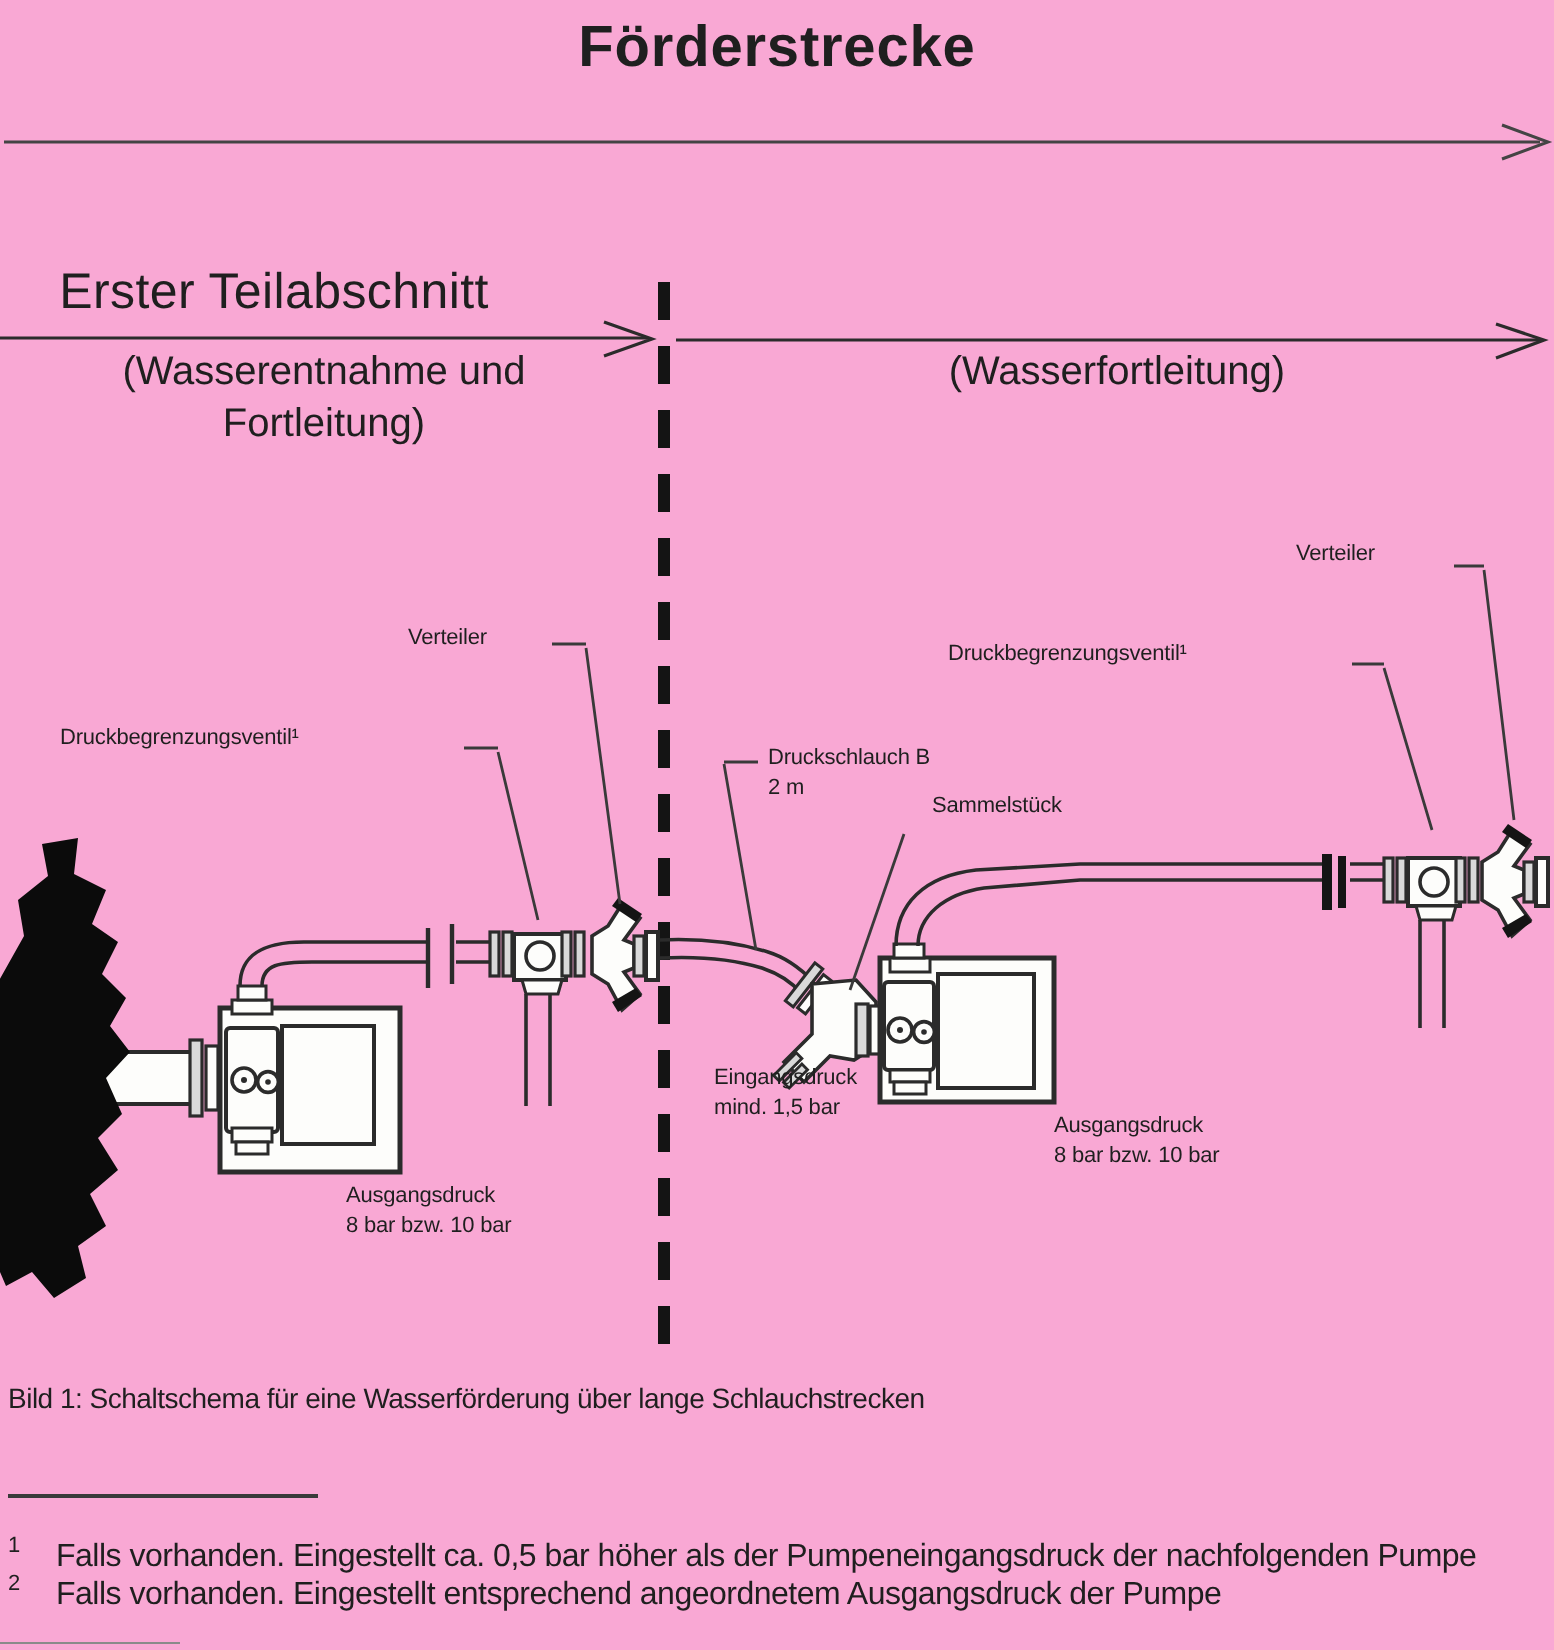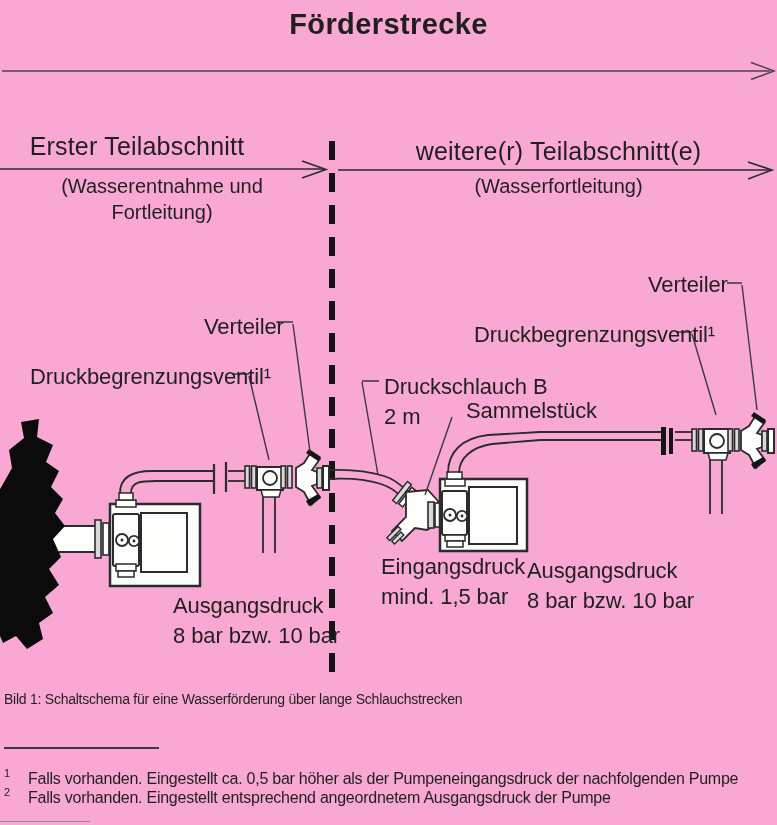--- a/index.html
+++ b/index.html
@@ -5,21 +5,21 @@
   html,body{margin:0;padding:0;background:#fff;}
   .page{
     position:relative;width:777px;height:825px;overflow:hidden;
     background:#f9a8d4;color:#1f1f1f;
     font-family:"Liberation Sans",sans-serif;
   }
   .abs{position:absolute;}
   .title{font-size:29px;font-weight:bold;text-align:center;letter-spacing:.4px;}
   .heading{font-size:25px;letter-spacing:.2px;white-space:nowrap;}
   .subheading{font-size:20px;line-height:1.28;white-space:pre-line;text-align:center;}
-  .lbl{font-size:22px;line-height:1.36;white-space:pre-line;letter-spacing:-.1px;}
+  .lbl{font-size:11px;line-height:1.36;white-space:pre-line;letter-spacing:-.1px;}
   .caption{font-size:14px;letter-spacing:-.25px;}
   .footnote{font-size:16px;letter-spacing:-.25px;white-space:nowrap;}
   .fn-marker{font-size:11px;vertical-align:7px;display:inline-block;width:24px;}
   .rule{border-top:2px solid #3a3a3a;width:155px;height:0;}
   .rule-faint{border-top:1.5px solid #8a8a8a;width:90px;height:0;}
   svg{position:absolute;left:0;top:0;}
   .center-left{left:0;width:274px;text-align:center;}
   .center-right{left:340px;width:437px;text-align:center;}
 </style>
 </head>
@@ -167,32 +167,31 @@
       <path d="M676,332 H692 M692,334 L716,415"></path>
     </g>
   </svg>
 
   <div class="abs title" style="left:0;top:8px;right:0;">Förderstrecke</div>
 
   <div class="abs heading center-left" style="top:132px;">Erster Teilabschnitt</div>
   <div class="abs subheading center-left" style="top:174px;padding-left:25px;">(Wasserentnahme und
 Fortleitung)</div>
 
-  <div class="abs heading center-right" style="top:137px;">weitere(r) Teilabschnitt(e)</div>
   <div class="abs subheading center-right" style="top:174px;">(Wasserfortleitung)</div>
 
   <div class="abs lbl" style="left:204px;top:312px;">Verteiler</div>
   <div class="abs lbl" style="left:30px;top:362px;">Druckbegrenzungsventil¹</div>
   <div class="abs lbl" style="left:173px;top:591px;">Ausgangsdruck
 8 bar bzw. 10 bar</div>
 
   <div class="abs lbl" style="left:384px;top:372px;">Druckschlauch B
 2 m</div>
   <div class="abs lbl" style="left:466px;top:396px;">Sammelstück</div>
-  <div class="abs lbl" style="left:357px;top:552px;margin-left:24px;">Eingangsdruck
+  <div class="abs lbl" style="left:357px;top:532px;">Eingangsdruck
 mind. 1,5 bar</div>
   <div class="abs lbl" style="left:527px;top:556px;">Ausgangsdruck
 8 bar bzw. 10 bar</div>
 
   <div class="abs lbl" style="left:474px;top:320px;">Druckbegrenzungsventil¹</div>
   <div class="abs lbl" style="left:648px;top:270px;">Verteiler</div>
 
   <div class="abs caption" style="left:4px;top:691px;">Bild 1: Schaltschema für eine Wasserförderung über lange Schlauchstrecken</div>
 
   <div class="abs rule" style="left:4px;top:747px;"></div>

